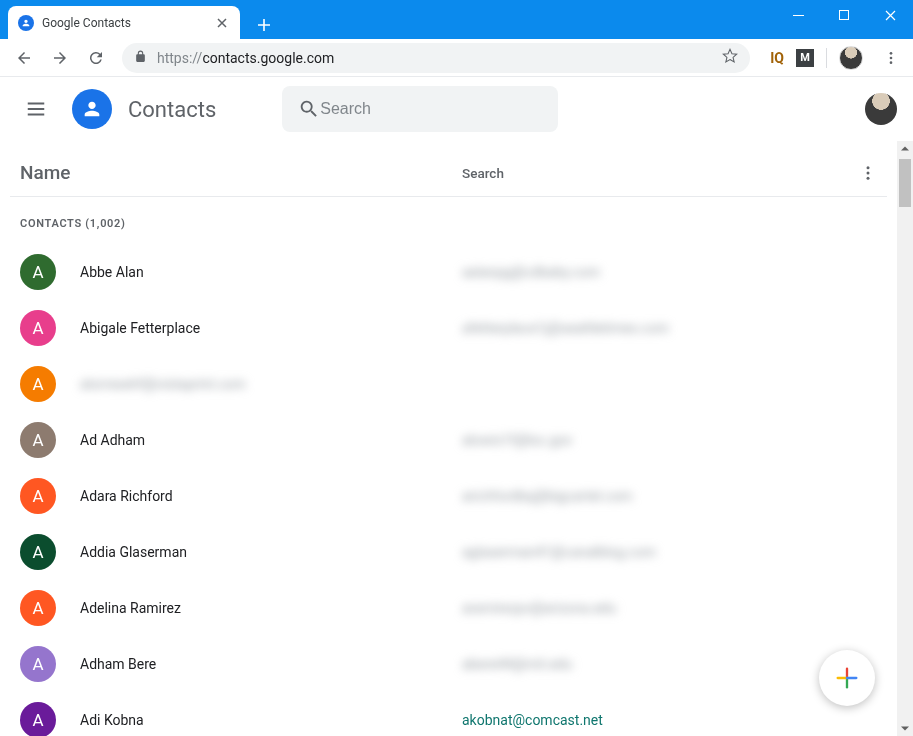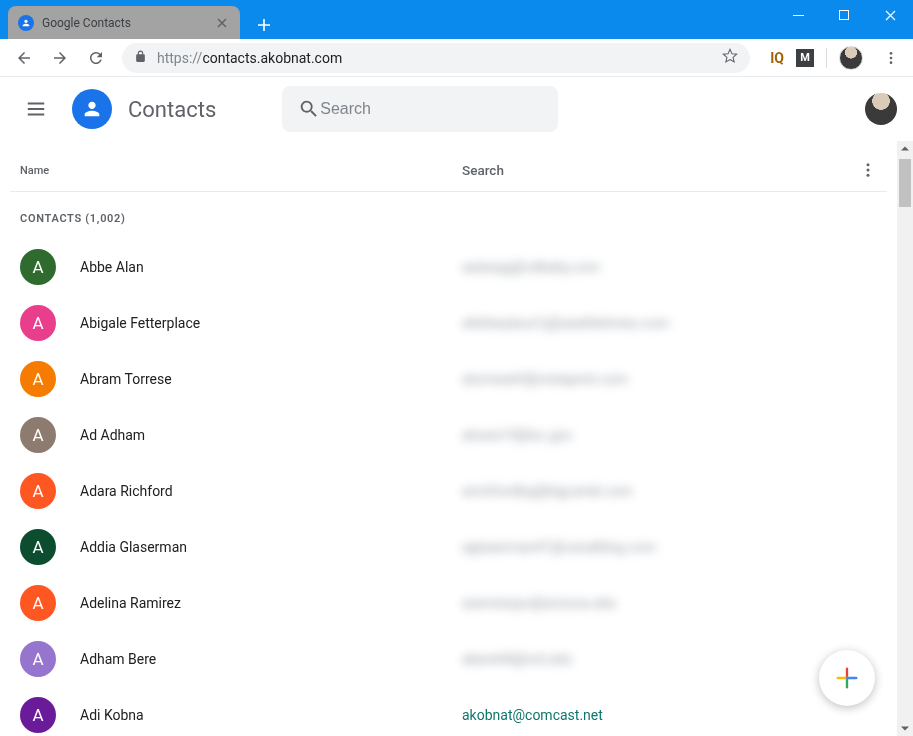--- a/index.html
+++ b/index.html
@@ -1,21 +1,21 @@
 <!DOCTYPE html>
 <html><head>
   <meta charset="utf-8">
   <style>
     * { margin: 0; padding: 0; box-sizing: border-box; }
     body { font-family: -apple-system, BlinkMacSystemFont, "Segoe UI", Roboto, Arial, sans-serif; overflow: hidden; width: 913px; height: 736px; background: #fff; }
 
     
     .titlebar { background: #0b8aed; height: 39px; display: flex; align-items: flex-start; justify-content: space-between; }
     .tab-strip { display: flex; align-items: flex-end; height: 100%; padding-left: 8px; }
-    .tab { background: #a3a3a3; border-radius: 8px 8px 0 0; height: 33px; margin-top: 6px; width: 232px; display: flex; align-items: center; padding: 0 10px; gap: 8px; position: relative; }
+    .tab { background: #ffffff; border-radius: 8px 8px 0 0; height: 33px; margin-top: 6px; width: 232px; display: flex; align-items: center; padding: 0 10px; gap: 8px; position: relative; }
     .tab-favicon { width: 16px; height: 16px; border-radius: 50%; background: #1a73e8; display: flex; align-items: center; justify-content: center; }
     .tab-favicon svg { width: 10px; height: 10px; fill: #fff; }
     .tab-title { font-size: 12px; color: #3c4043; flex: 1; white-space: nowrap; overflow: hidden; }
     .tab-close { width: 16px; height: 16px; display: flex; align-items: center; justify-content: center; cursor: pointer; color: #5f6368; }
     .new-tab { width: 28px; height: 28px; display: flex; align-items: center; justify-content: center; margin-left: 10px; margin-top: 5px; cursor: pointer; color: #fff; }
     .window-controls { display: flex; }
     .wc-btn { width: 46px; height: 30px; display: flex; align-items: center; justify-content: center; cursor: pointer; color: #fff; }
 
     .toolbar { background: #fff; height: 38px; display: flex; align-items: center; padding: 0 8px; gap: 4px; border-bottom: 1px solid #e8eaed; }
     .nav-btn { width: 32px; height: 32px; display: flex; align-items: center; justify-content: center; cursor: pointer; color: #5f6368; border-radius: 50%; }
@@ -51,21 +51,21 @@
     .scrollbar { width: 16px; background: #f1f1f1; position: relative; }
     .scroll-thumb { position: absolute; top: 18px; left: 2px; width: 12px; height: 48px; background: #c1c1c1; }
     .scroll-arrow { position: absolute; left: 0; width: 16px; height: 16px; display: flex; align-items: center; justify-content: center; }
     .scroll-arrow.up { top: 0; }
     .scroll-arrow.down { bottom: 0; }
     .scroll-arrow svg { fill: #606060; }
 
     
     .list { padding: 0 10px; }
     .col-header { display: flex; align-items: center; padding: 0 10px 12px 10px; border-bottom: 1px solid #e8eaed; }
-    .col-name { width: 442px; font-size: 11px; color: #5f6368; font-weight: 500; }
+    .col-name { width: 442px; font-size: 19px; color: #5f6368; font-weight: 500; }
     .col-email { flex: 1; font-size: 13.5px; color: #5f6368; font-weight: 500; }
     .col-actions { width: 40px; display: flex; justify-content: flex-end; color: #5f6368; cursor: pointer; }
     .section-label { padding: 20px 10px 14px 10px; font-size: 11px; font-weight: 600; letter-spacing: 0.7px; color: #5f6368; }
     .row { display: flex; align-items: center; padding: 0 10px; height: 56px; cursor: pointer; }
     .c-avatar { width: 36px; height: 36px; border-radius: 50%; display: flex; align-items: center; justify-content: center; color: #fff; font-size: 17px; font-weight: 400; margin-right: 24px; }
     .c-name { width: 382px; font-size: 14px; color: #202124; }
     .c-email { flex: 1; font-size: 14px; color: #0f766e; }
     .c-email.blurred { filter: blur(5px); color: #9aa0a6; }
 
     
@@ -130,21 +130,21 @@
         <path d="M17.65 6.35A8 8 0 1 0 19.73 14h-2.08a6 6 0 1 1-1.41-6.24L13 11h7V4l-2.35 2.35z" fill="#5f6368"></path>
       </svg>
   </div>
   <div class="address-bar">
     <span class="lock-icon">
       <svg width="13" height="13" viewBox="0 0 24 24">
           <path d="M18 8h-1V6a5 5 0 0 0-10 0v2H6a2 2 0 0 0-2 2v10a2 2 0 0 0 2 2h12a2 2 0 0 0 2-2V10a2 2 0 0 0-2-2zM9 6a3 3 0 0 1 6 0v2H9z" fill="#5f6368"></path>
         </svg>
     </span>
     <span class="url">
-      <span class="subtle">https://</span><span>contacts.akobnat.com</span>
+      <span class="subtle">https://</span><span>contacts.google.com</span>
     </span>
     <span class="star-icon">
       <svg width="16" height="16" viewBox="0 0 24 24">
           <path d="M12 17.3l6.2 3.7-1.6-7 5.4-4.7-7.1-.6L12 2 9.1 8.7 2 9.3l5.4 4.7-1.6 7z" fill="none" stroke="#5f6368" stroke-width="1.6"></path>
         </svg>
     </span>
   </div>
   <div class="ext-icons">
     <span class="ext-iq">IQ</span>
     <span class="ext-m">M</span>
@@ -205,21 +205,20 @@
             <div class="c-name">Abbe Alan</div>
             <div class="c-email blurred">aalanpg@cdbaby.com</div>
           </div>
           <div class="row">
             <div class="c-avatar" style="background: rgb(232, 62, 140);">A</div>
             <div class="c-name">Abigale Fetterplace</div>
             <div class="c-email blurred">afetterplace1j@seattletimes.com</div>
           </div>
           <div class="row">
             <div class="c-avatar" style="background: rgb(245, 124, 0);">A</div>
-            <div class="c-name">Abram Torrese</div>
             <div class="c-email blurred">atorresehf@vistaprint.com</div>
           </div>
           <div class="row">
             <div class="c-avatar" style="background: rgb(141, 123, 111);">A</div>
             <div class="c-name">Ad Adham</div>
             <div class="c-email blurred">alowis1f@loc.gov</div>
           </div>
           <div class="row">
             <div class="c-avatar" style="background: rgb(255, 87, 34);">A</div>
             <div class="c-name">Adara Richford</div>

